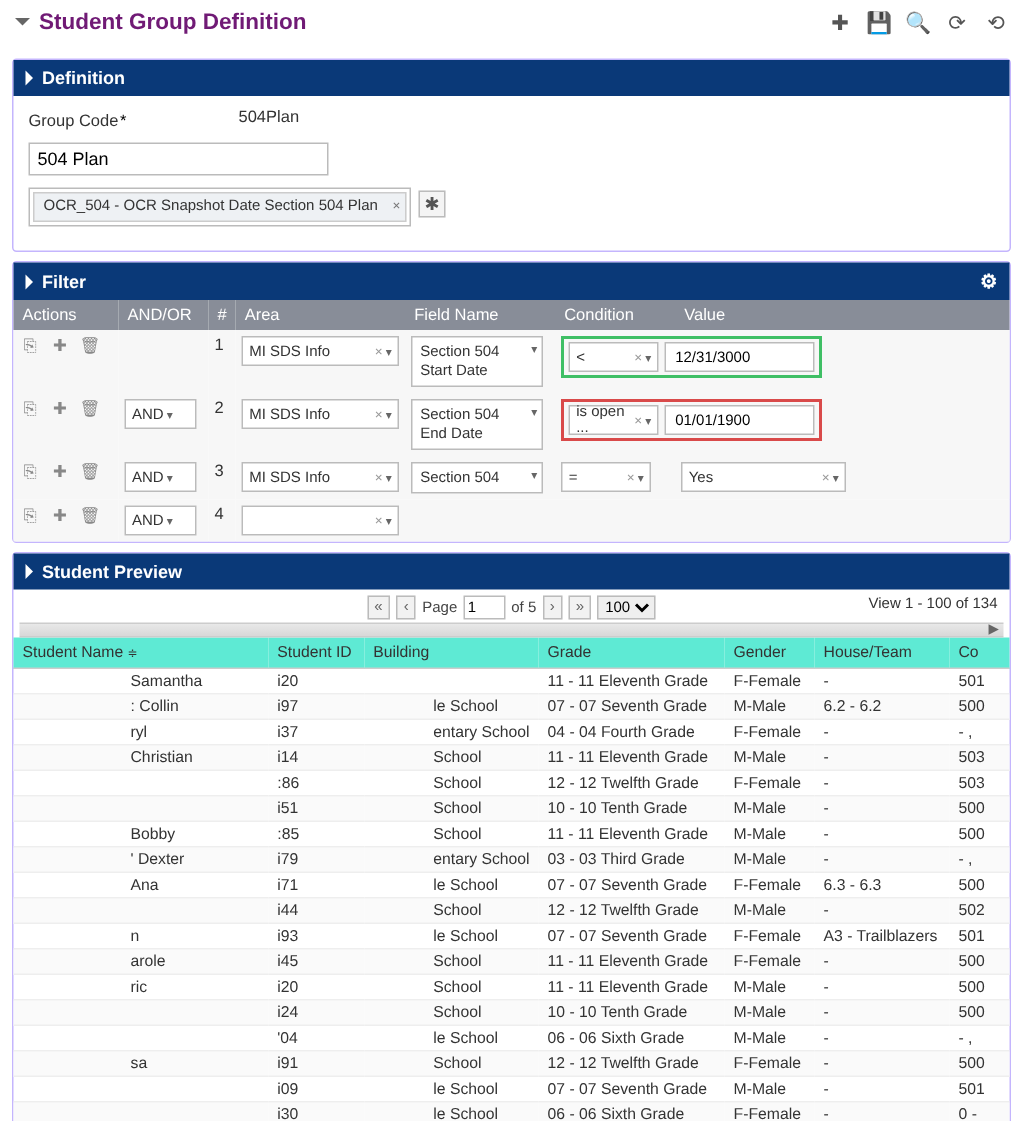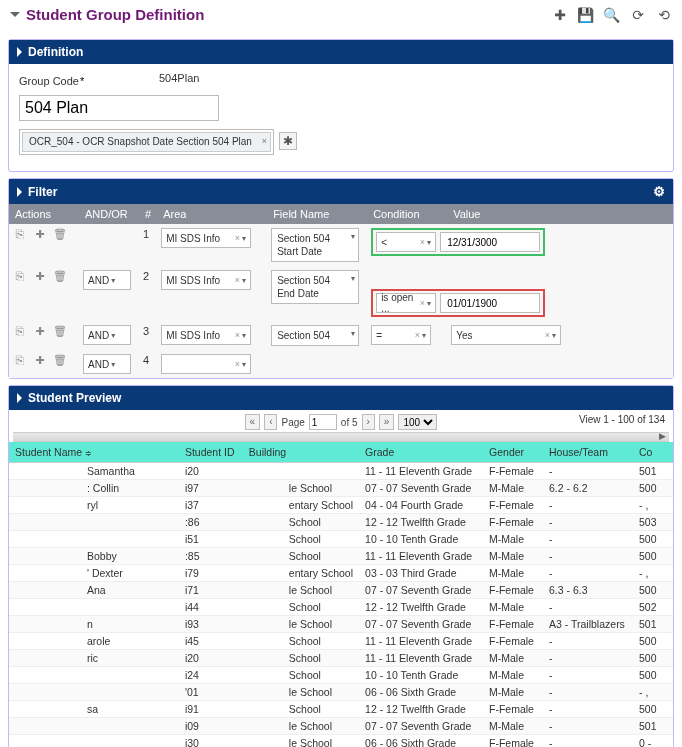--- a/index.html
+++ b/index.html
@@ -85,21 +85,21 @@
   }
   .form-label .req::after {
     content: "*";
     color: #000;
     margin-left: 1px;
   }
   .form-value { flex: 1; }
   input[type=text].txt {
     border: 1px solid #bbb;
     padding: 3px 5px;
-    font-size: 16px;
+    font-size: 12px;
     width: 200px;
   }
   .pill-container {
     border: 1px solid #bbb;
     display: inline-flex;
     align-items: center;
     min-height: 26px;
     padding: 2px;
     gap: 3px;
   }
@@ -150,21 +150,21 @@
   .sel-like {
     display: inline-flex;
     align-items: center;
     border: 1px solid #bbb;
     background: #fff;
     height: 20px;
     font-size: 10px;
     padding: 0 4px;
     position: relative;
   }
-  .sel-like.wide { width: 90px; }
+  .sel-like.wide { width: 105px; }
   .sel-like .x { margin-left: auto; color:#999; padding-left:4px; cursor:pointer; font-size:9px; }
   .sel-like .dd { color:#666; padding-left:2px; cursor:pointer; font-size:8px; }
   .sel-like.tiny { width: 48px; }
   .sel-like.cond { width: 60px; }
   .fname {
     border: 1px solid #bbb;
     background: #fff;
     padding: 3px 20px 3px 5px;
     display: inline-block;
     width: 88px;
@@ -177,21 +177,21 @@
   }
   .val-input {
     border-width: 2px;
     border-style: solid;
     padding: 2px 3px;
     display: inline-flex;
     align-items: center;
     gap: 4px;
   }
   .val-input.green { border-color: #3fbf65; }
-  .val-input.red { border-color: #d94a4a; margin-top: 19px; }
+  .val-input.red { border-color: #d94a4a; }
   .val-input .sel-like { border-color:#bbb; }
   .val-input .txtval {
     border: 1px solid #bbb;
     height: 20px;
     padding: 0 6px;
     width: 100px;
     font-size: 10px;
   }
   .act-cell { display:flex; gap:6px; align-items:center; }
   .act-cell .ic {
@@ -446,20 +446,29 @@
           <tr>
             <td><span style="padding-left: 72px;">ryl</span></td>
             <td><span>i37</span></td>
             <td><span style="padding-left: 40px;">entary School</span></td>
             <td><span>04 - 04 Fourth Grade</span></td>
             <td><span>F-Female</span></td>
             <td><span>-</span></td>
             <td><span>- ,</span></td>
           </tr>
           <tr>
+            <td><span style="padding-left: 72px;">Christian</span></td>
+            <td><span>i14</span></td>
+            <td><span style="padding-left: 40px;">School</span></td>
+            <td><span>11 - 11 Eleventh Grade</span></td>
+            <td><span>M-Male</span></td>
+            <td><span>-</span></td>
+            <td><span>503</span></td>
+          </tr>
+          <tr>
             <td><span style="padding-left: 72px;"></span></td>
             <td><span>:86</span></td>
             <td><span style="padding-left: 40px;">School</span></td>
             <td><span>12 - 12 Twelfth Grade</span></td>
             <td><span>F-Female</span></td>
             <td><span>-</span></td>
             <td><span>503</span></td>
           </tr>
           <tr>
             <td><span style="padding-left: 72px;"></span></td>
@@ -537,21 +546,21 @@
             <td><span style="padding-left: 72px;"></span></td>
             <td><span>i24</span></td>
             <td><span style="padding-left: 40px;">School</span></td>
             <td><span>10 - 10 Tenth Grade</span></td>
             <td><span>M-Male</span></td>
             <td><span>-</span></td>
             <td><span>500</span></td>
           </tr>
           <tr>
             <td><span style="padding-left: 72px;"></span></td>
-            <td><span>'01</span></td>
+            <td><span>'04</span></td>
             <td><span style="padding-left: 40px;">le School</span></td>
             <td><span>06 - 06 Sixth Grade</span></td>
             <td><span>M-Male</span></td>
             <td><span>-</span></td>
             <td><span>- ,</span></td>
           </tr>
           <tr>
             <td><span style="padding-left: 72px;">sa</span></td>
             <td><span>i91</span></td>
             <td><span style="padding-left: 40px;">School</span></td>

